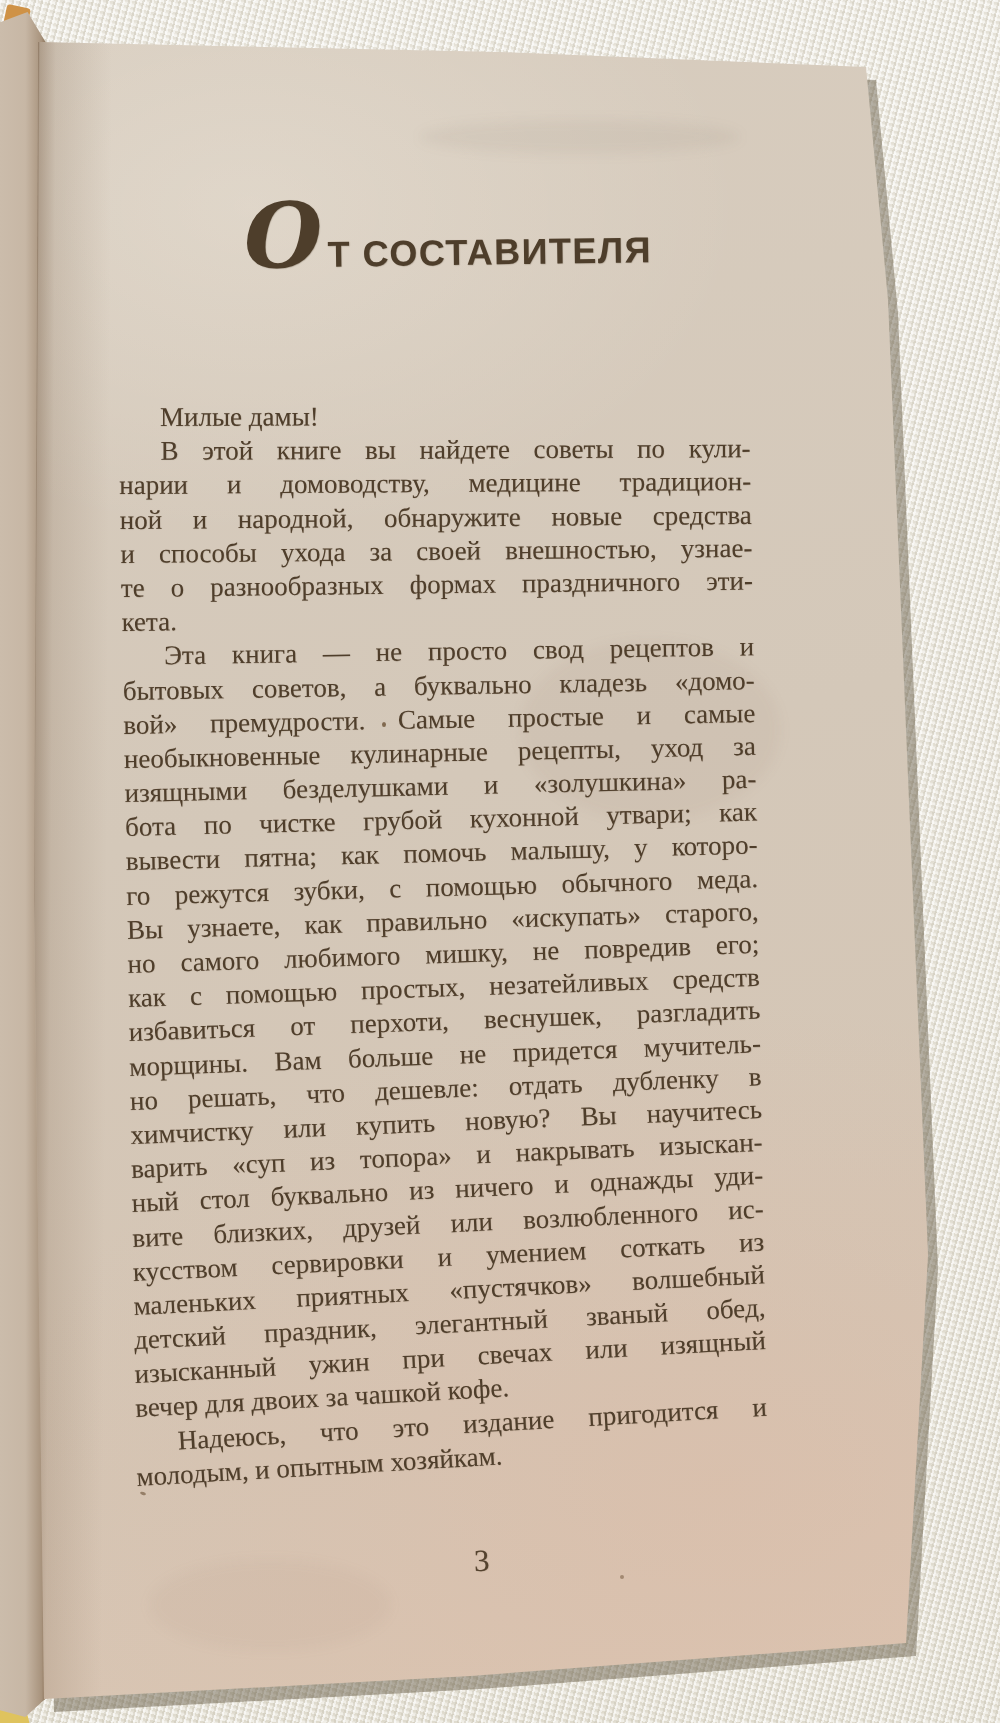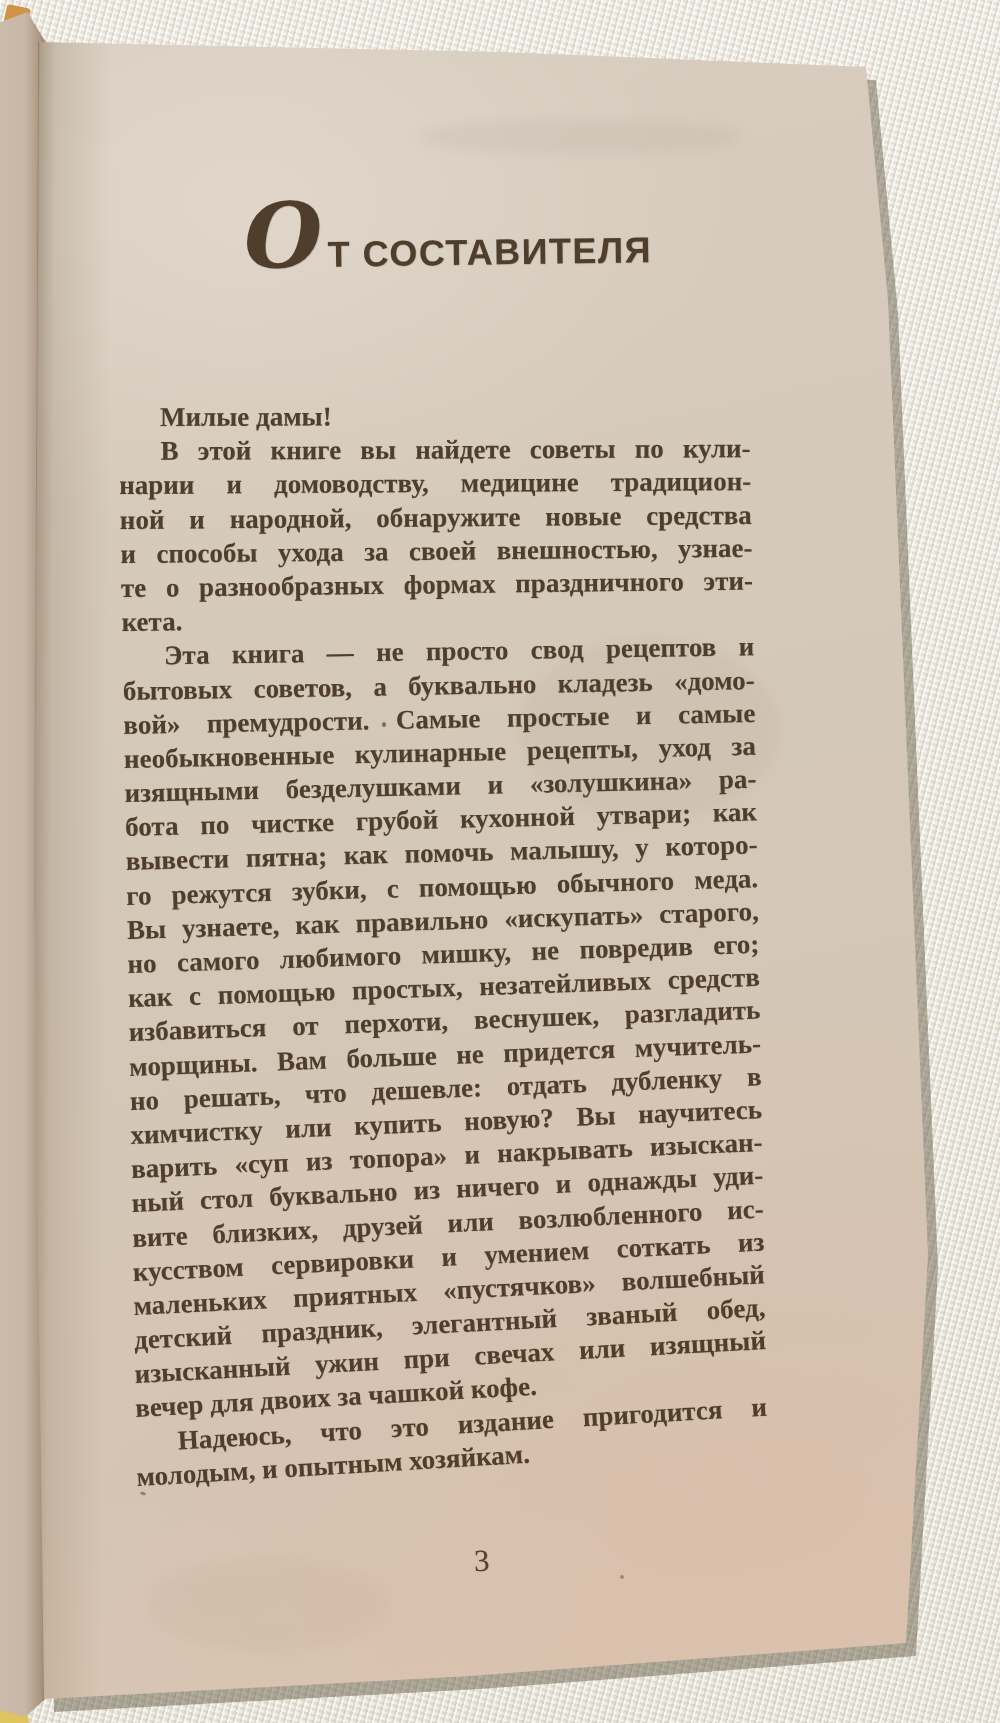--- a/index.html
+++ b/index.html
@@ -65,21 +65,20 @@
   }
   .title .rest{
     font-family:"Liberation Sans","DejaVu Sans",sans-serif;font-weight:700;
     font-size:36px;letter-spacing:1.5px;margin-left:5px;
   }
 
   .body{
     position:absolute;left:118px;top:400px;width:632px;
     color:var(--ink,#4f3e2b);font-size:27px;
     text-shadow:.3px .3px .7px rgba(79,62,43,.35);
-    font-weight:bold;
   }
   .line{
     height:34.2px;line-height:34.2px;
     text-align:justify;text-align-last:justify;
     transform-origin:0 60%;
   }
   .line.indent{padding-left:42px;}
   .line.end{text-align-last:left;}
 
   .page-number{

